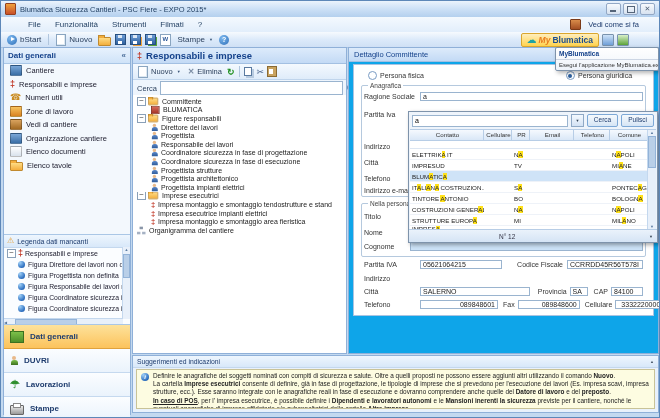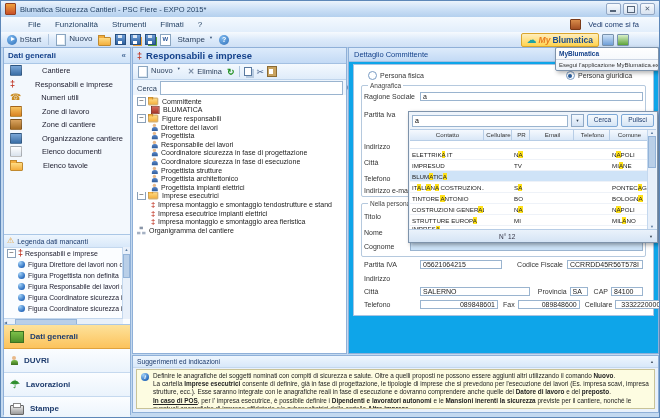--- a/index.html
+++ b/index.html
@@ -23,21 +23,21 @@
     background:linear-gradient(#f4f9fe,#e2eefb);border-bottom:1px solid #c0d5ec;
     display:flex;align-items:center;padding:0 20px;font-size:8px;color:#1e3c5f;}
   .menu-item{padding:1px 7px;cursor:default;}
   .menu-right{margin-left:auto;display:flex;align-items:center;gap:7px;}
   .ico-presenter{width:9px;height:9px;background:linear-gradient(#d98c4a,#a34e22);border:1px solid #7a3a18;border-radius:1px;}
   .vedi-label{font-size:7.5px;color:#1e3c6e;}
   
   .toolbar{position:absolute;left:0;top:31px;right:0;height:15px;
     background:linear-gradient(#f6fafe,#dceafa 50%,#cfe0f5);
     border-bottom:1px solid #aac4e2;display:flex;align-items:center;padding:0 4px;gap:4px;font-size:8px;color:#2a3f5c;}
-  .tb-btn{display:flex;gap:3px;padding:0 2px;}
+  .tb-btn{display:flex;align-items:center;gap:3px;padding:0 2px;}
   .tb-sep{width:1px;height:11px;background:#b1c6de;margin:0 1px;}
   .caret-dn::after{content:'▼';font-size:4px;color:#3a5578;margin-left:1px;}
   .ico-play{width:10px;height:10px;border-radius:50%;background:radial-gradient(circle at 35% 30%,#7db9f0,#2f6fb8);position:relative;flex:none;}
   .ico-play::after{content:'';position:absolute;left:4px;top:2.5px;border-left:4px solid #fff;border-top:2.5px solid transparent;border-bottom:2.5px solid transparent;}
   .ico-page{width:8px;height:10px;background:#fff;border:1px solid #8aa5c0;box-shadow:inset -1px -1px 0 #dde8f2;flex:none;}
   .ico-folder{width:11px;height:7px;background:linear-gradient(#fedc85,#f3ae3d);border:1px solid #c18a2f;border-radius:1px;position:relative;margin-top:3px;flex:none;}
   .ico-folder::before{content:'';position:absolute;top:-3px;left:-1px;width:5px;height:2px;background:#f3ae3d;border:1px solid #c18a2f;border-bottom:none;}
   .ico-floppy{width:9px;height:9px;background:linear-gradient(#6f9fd8,#30619e);border:1px solid #274f80;position:relative;flex:none;}
   .ico-floppy::before{content:'';position:absolute;left:2px;top:0;width:4px;height:3px;background:#dce8f5;}
   .ico-floppy::after{content:'';position:absolute;left:2px;bottom:0;width:4px;height:3px;background:#fff;}
@@ -57,21 +57,21 @@
   .chip-chart{background:linear-gradient(#cfe3f8,#6f9fd8);}
   .chip-cal{background:linear-gradient(#d9f0c9,#5da33a);}
   
   .sidebar{position:absolute;left:2px;top:46px;width:128px;bottom:2px;
     background:#f3f8fd;border:1px solid #8fb0d8;box-sizing:border-box;}
   .side-header{height:15px;background:linear-gradient(#e8f2fd,#cfe3f8);
     border-bottom:1px solid #aac7e6;display:flex;align-items:center;padding:0 4px;
     font-size:8px;font-weight:bold;color:#15428b;}
   .side-header .chev{margin-left:auto;color:#4a6d99;font-size:8px;}
   .chev::after{content:'«';}
-  .side-item{display:flex;align-items:center;gap:20px;height:13.5px;padding:0 6px;font-size:7.5px;color:#223;white-space:nowrap;overflow:hidden;}
+  .side-item{display:flex;align-items:center;gap:4px;height:13.5px;padding:0 6px;font-size:7.5px;color:#223;white-space:nowrap;overflow:hidden;}
   .sico{flex:none;}
   .chip{width:10px;height:9px;border-radius:1px;border:1px solid rgba(0,0,0,.25);}
   .c-blue{background:linear-gradient(#7aa7d8,#3a6ea5);}
   .c-orange{background:linear-gradient(#f7c35f,#d98322);}
   .c-brown{background:linear-gradient(#d9a35f,#a36a22);}
   .c-doc{background:linear-gradient(#ffffff,#d9e2ec);}
   .ico-ladder::after{content:'‡';color:#c23b2a;font-weight:bold;font-size:9px;line-height:9px;}
   .ico-phone::after{content:'☎';color:#c98a1f;font-size:9px;line-height:9px;}
   
   .legend{position:absolute;left:0;right:0;top:186px;height:90px;border-top:1px solid #aac7e6;background:#fbfdff;}
@@ -269,21 +269,21 @@
         <div class="side-item">
           <span class="sico ico-phone"></span>
           <span class="side-label">Numeri utili</span>
         </div>
         <div class="side-item">
           <span class="sico chip c-orange"></span>
           <span class="side-label">Zone di lavoro</span>
         </div>
         <div class="side-item">
           <span class="sico chip c-brown"></span>
-          <span class="side-label">Zone di cantiere</span>
+          <span class="side-label">Vedi di cantiere</span>
         </div>
         <div class="side-item">
           <span class="sico chip c-blue"></span>
           <span class="side-label">Organizzazione cantiere</span>
         </div>
         <div class="side-item">
           <span class="sico chip c-doc"></span>
           <span class="side-label">Elenco documenti</span>
         </div>
         <div class="side-item">

